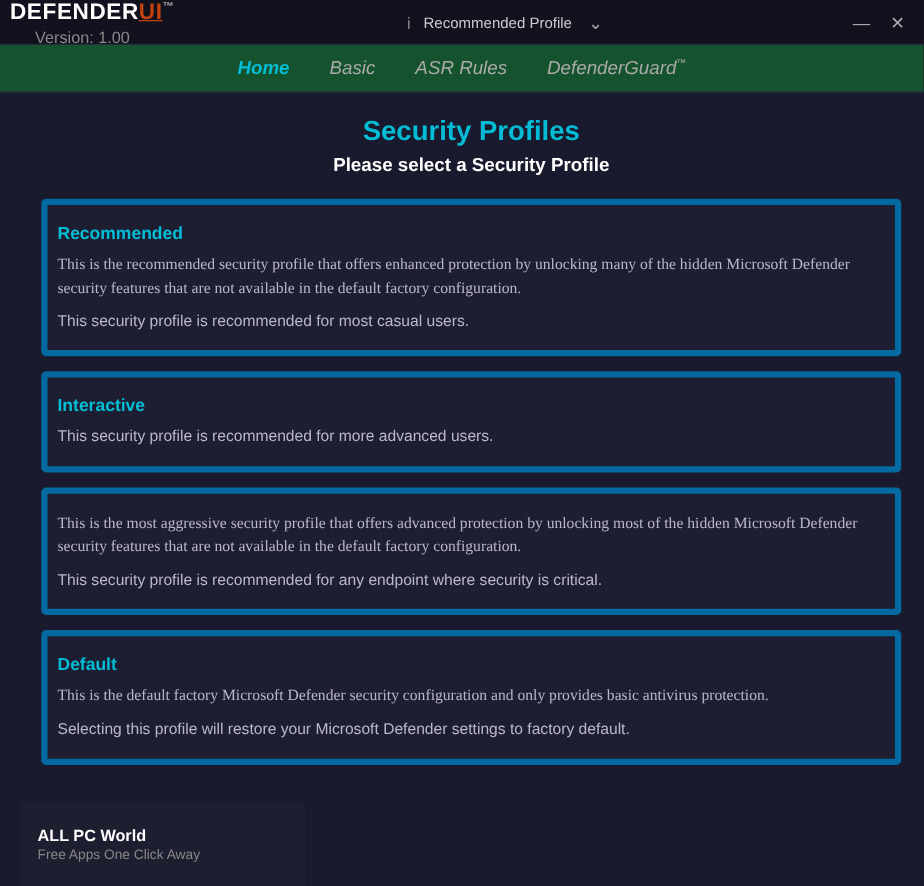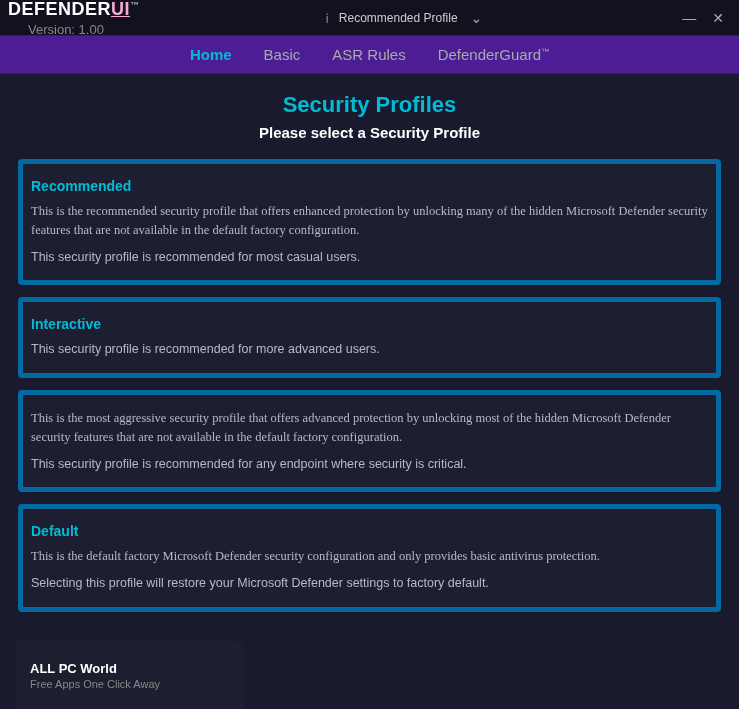--- a/index.html
+++ b/index.html
@@ -31,21 +31,21 @@
     }
 
     .app-name {
       font-size: 18px;
       font-weight: 700;
       color: #ffffff;
       letter-spacing: 0.5px;
     }
 
     .app-name-ui {
-      color: #f9a8d4;
+      color: #c2410c;
       text-decoration: underline;
     }
 
     .app-tm {
       font-size: 9px;
       vertical-align: super;
       color: #aaaaaa;
     }
 
     .app-version {
@@ -90,24 +90,25 @@
       padding: 2px 7px;
       border-radius: 3px;
       line-height: 1;
     }
 
     
     .nav-bar {
       display: flex;
       align-items: center;
       justify-content: center;
-      background-color: #4c1d95;
+      background-color: #14532d;
       padding: 6px 0;
       gap: 8px;
       border-bottom: 1px solid #2a2a3e;
+      font-style: italic;
     }
 
     .nav-item {
       font-size: 15px;
       color: #aaaaaa;
       cursor: pointer;
       padding: 4px 12px;
       border-radius: 4px;
       text-decoration: none;
     }
@@ -123,20 +124,21 @@
 
     .nav-item.defender-guard sup {
       font-size: 8px;
     }
 
     
     .main-content {
       padding: 18px 18px 10px 18px;
       overflow-y: auto;
       height: calc(709px - 36px - 44px);
+      margin-left: 15px;
     }
 
     .page-title {
       text-align: center;
       font-size: 22px;
       font-weight: 600;
       color: #00bcd4;
       margin-bottom: 6px;
     }
 

